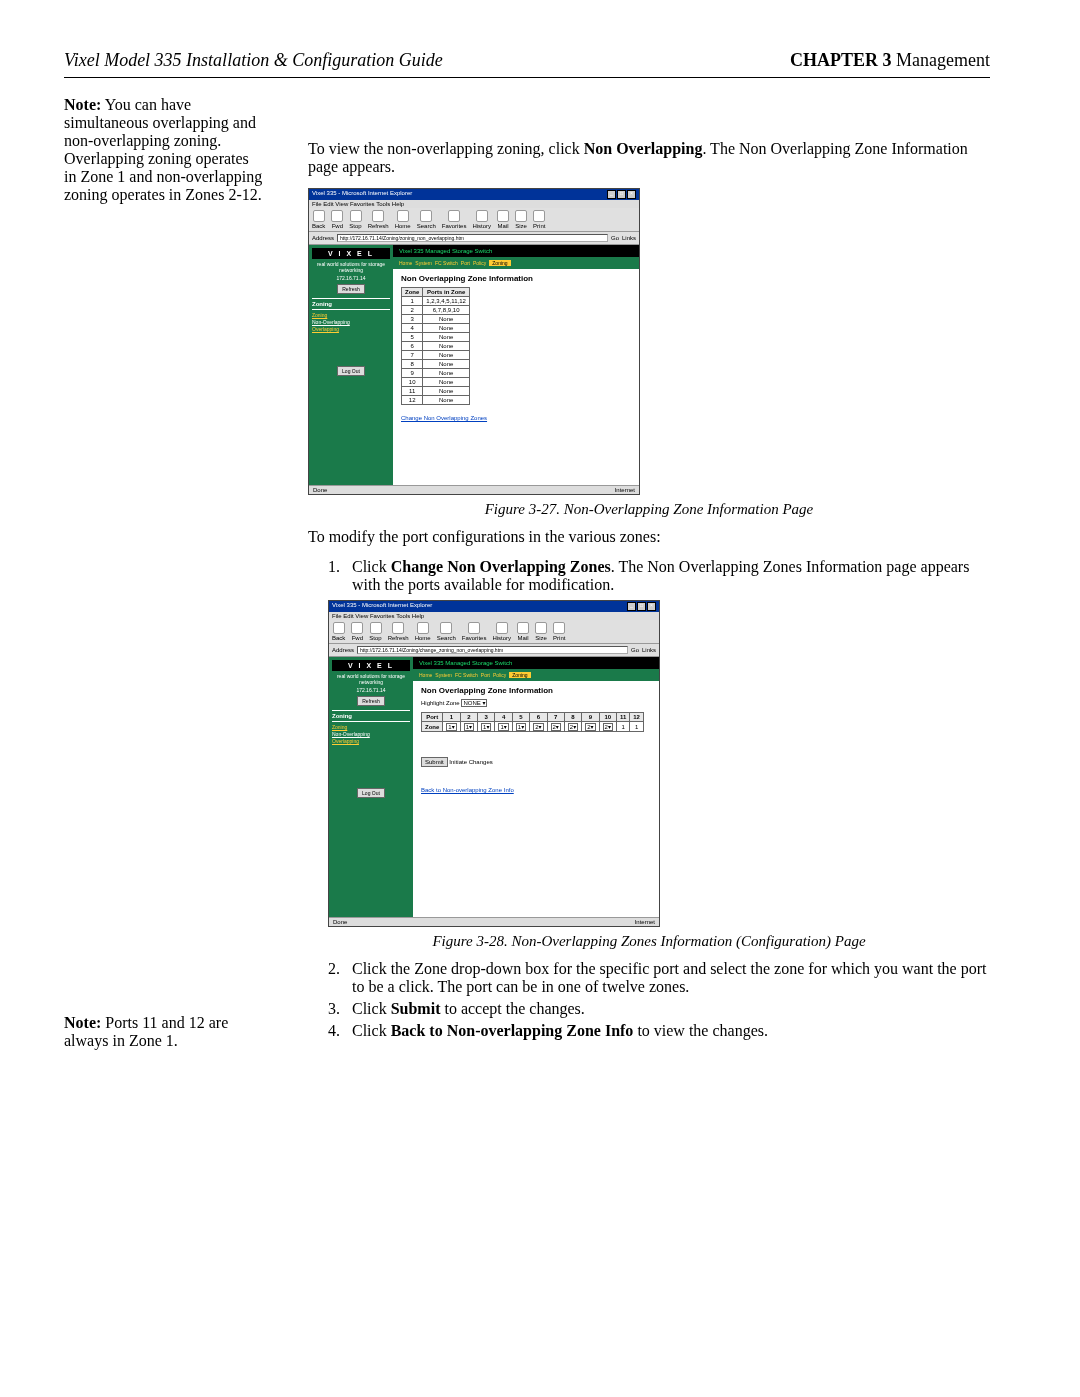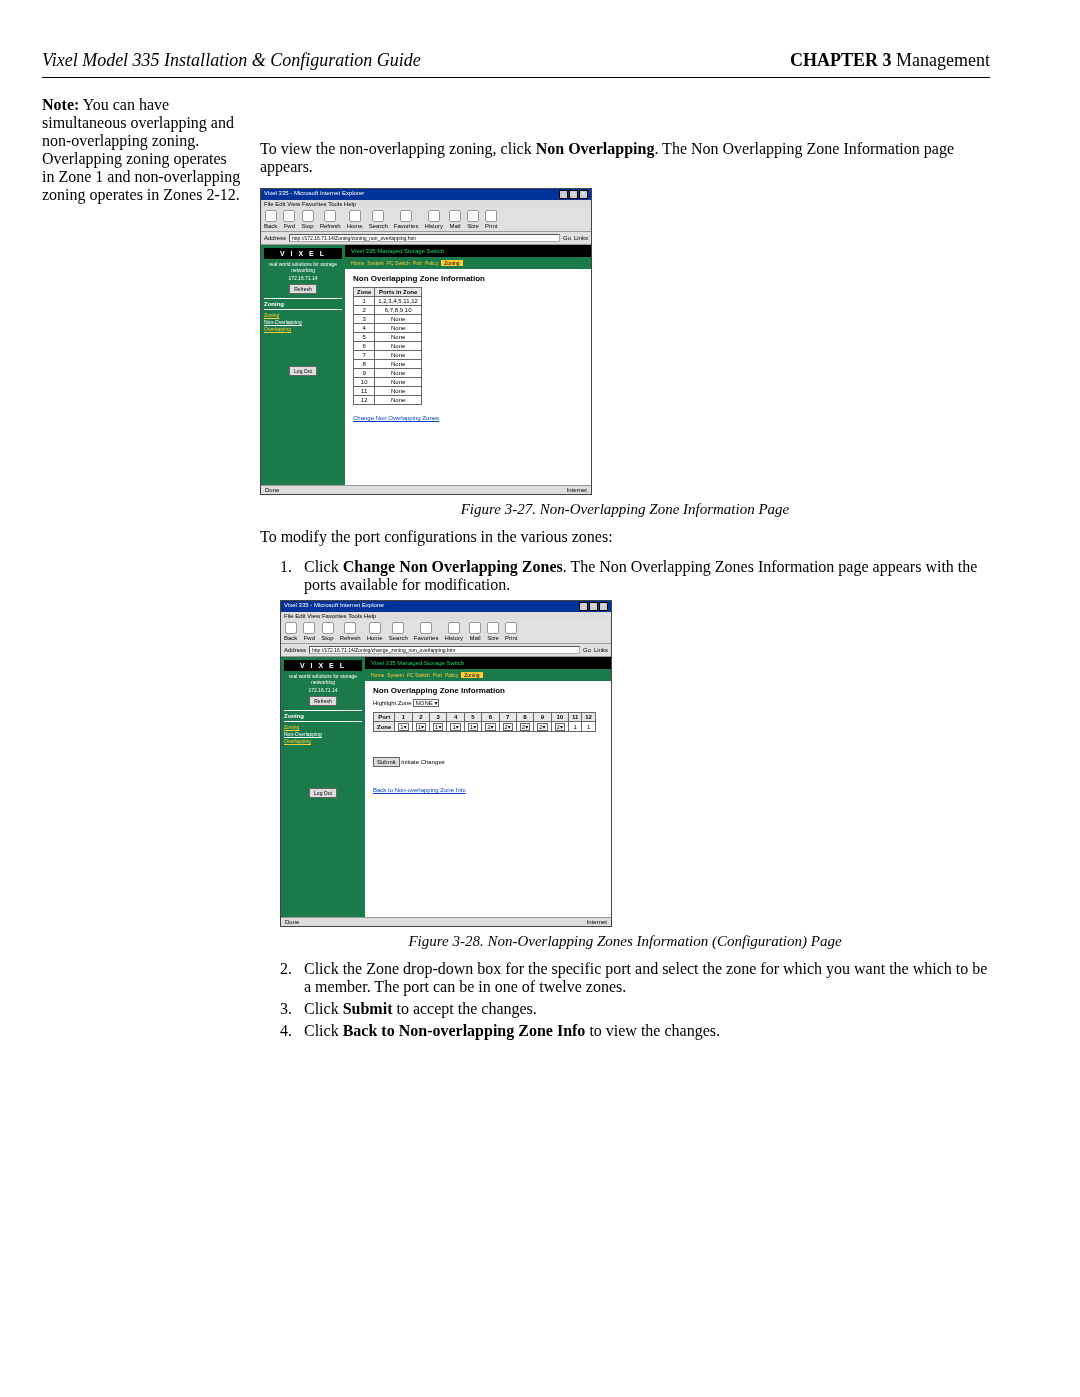--- a/index.html
+++ b/index.html
@@ -5,39 +5,39 @@
   body {
     margin: 0;
     padding: 0;
     background: #fff;
     font-family: Georgia, 'Times New Roman', serif;
     width: 1080px;
     height: 1397px;
     box-sizing: border-box;
   }
   .page {
-    padding: 50px 90px 50px 42px;
+    padding: 50px 90px 50px 64px;
   }
   .header-row {
     display: flex;
     justify-content: space-between;
     align-items: baseline;
     font-size: 18px;
   }
   .header-left { font-style: italic; }
   .header-right { }
   .header-right .bold { font-weight: bold; }
   hr {
     border: none;
     border-top: 1.5px solid #000;
     margin: 6px 0 18px 0;
   }
   .content {
     display: flex;
-    gap: 18px;
+    gap: 44px;
   }
   .side-col {
     width: 200px;
     flex-shrink: 0;
     font-size: 16px;
   }
   .main-col {
     flex: 1;
     font-size: 16px;
     margin-top: 44px;
@@ -251,20 +251,23 @@
   <hr>
 
   <div class="content">
     <div class="side-col">
       <div class="note-block">
         <span class="bold">Note:</span><span> You can have simultaneous overlapping and non-overlapping zoning. Overlapping zoning operates in Zone 1 and non-overlapping zoning operates in Zones 2-12.</span>
       </div>
 
       <div class="spacer-note"></div>
 
+      <div class="note-block">
+        <span class="bold">Note:</span><span> Ports 11 and 12 are always in Zone 1.</span>
+      </div>
     </div>
 
     <div class="main-col">
       <p class="para">
         <span>To view the non-overlapping zoning, click </span><span class="bold">Non Overlapping</span><span>. The Non Overlapping Zone Information page appears.</span>
       </p>
 
       <div class="browser-frame">
         <div class="browser-titlebar">
           <span>Vixel 335 - Microsoft Internet Explorer</span>
@@ -566,21 +569,21 @@
         <div class="statusbar">
           <span>Done</span>
           <span>Internet</span>
         </div>
       </div>
 
       <div class="caption">Figure 3-28. Non-Overlapping Zones Information (Configuration) Page</div>
 
       <div class="list-item">
         <span class="list-num">2.</span>
-        <span class="list-text">Click the Zone drop-down box for the specific port and select the zone for which you want the which to be a member. The port can be in one of twelve zones.</span>
+        <span class="list-text">Click the Zone drop-down box for the specific port and select the zone for which you want the port to be a click. The port can be in one of twelve zones.</span>
       </div>
       <div class="list-item">
         <span class="list-num">3.</span>
         <span class="list-text">
           <span>Click </span><span class="bold">Submit</span><span> to accept the changes.</span>
         </span>
       </div>
       <div class="list-item">
         <span class="list-num">4.</span>
         <span class="list-text">

